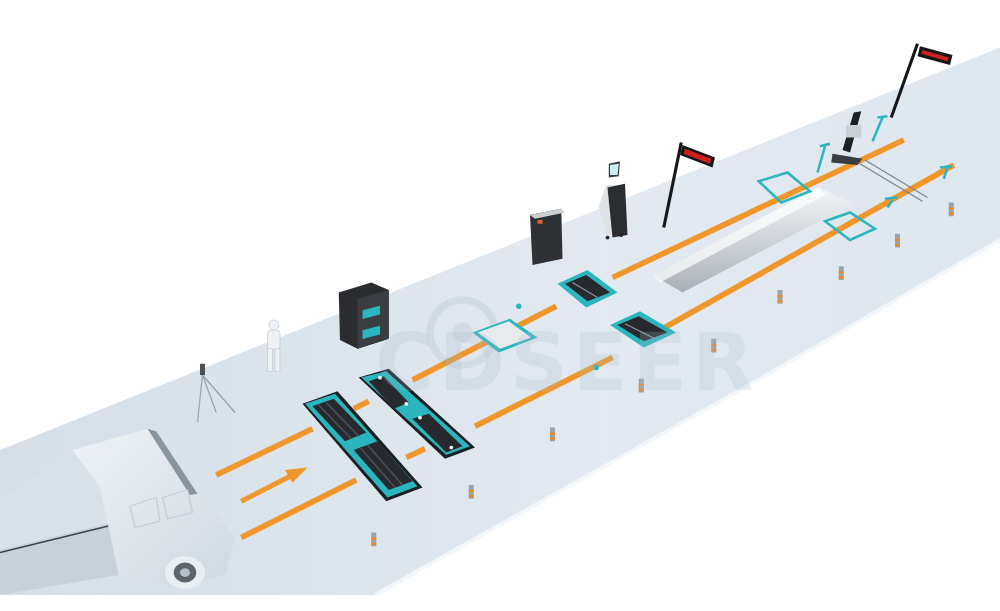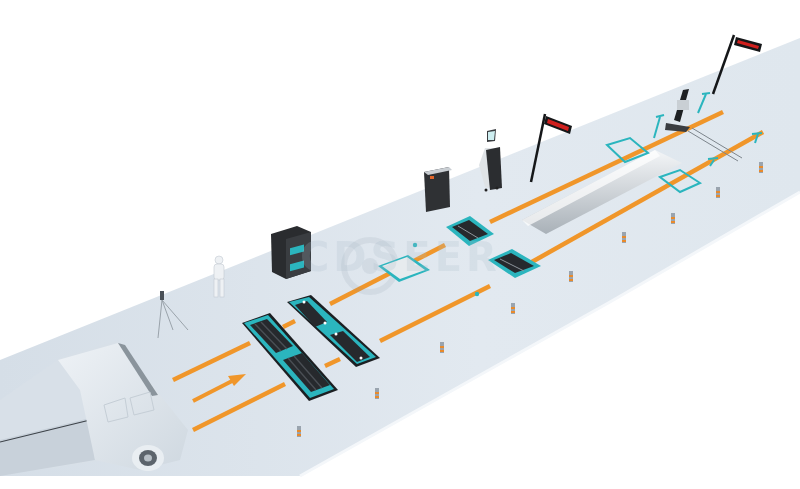--- a/index.html
+++ b/index.html
@@ -1,18 +1,18 @@
 <!DOCTYPE html>
 <html><head>
 <meta charset="utf-8">
 <style>
   html,body{margin:0;padding:0;background:#ffffff;}
   body{width:800px;height:489px;overflow:hidden;position:relative;font-family:"Liberation Sans",sans-serif;}
   #scene{position:absolute;left:0;top:0;width:800px;height:489px;}
-  .watermark{position:absolute;left:300px;top:234px;font-family:"DejaVu Sans",sans-serif;font-weight:bold;font-size:40px;letter-spacing:4px;color:rgba(170,185,200,0.22);pointer-events:none;}
+  .watermark{position:absolute;left:300px;top:254px;font-family:"DejaVu Sans",sans-serif;font-weight:bold;font-size:64px;letter-spacing:4px;color:rgba(170,185,200,0.22);pointer-events:none;}
 </style>
 </head>
 <body>
 
 <svg id="scene" viewBox="0 0 800 489" xmlns="http://www.w3.org/2000/svg">
   <defs>
     <linearGradient id="floorGrad" x1="0" y1="0" x2="1" y2="0">
       <stop offset="0" stop-color="#d5dee7"></stop>
       <stop offset="0.6" stop-color="#e2e9f0"></stop>
       <stop offset="1" stop-color="#dfe7ee"></stop>

